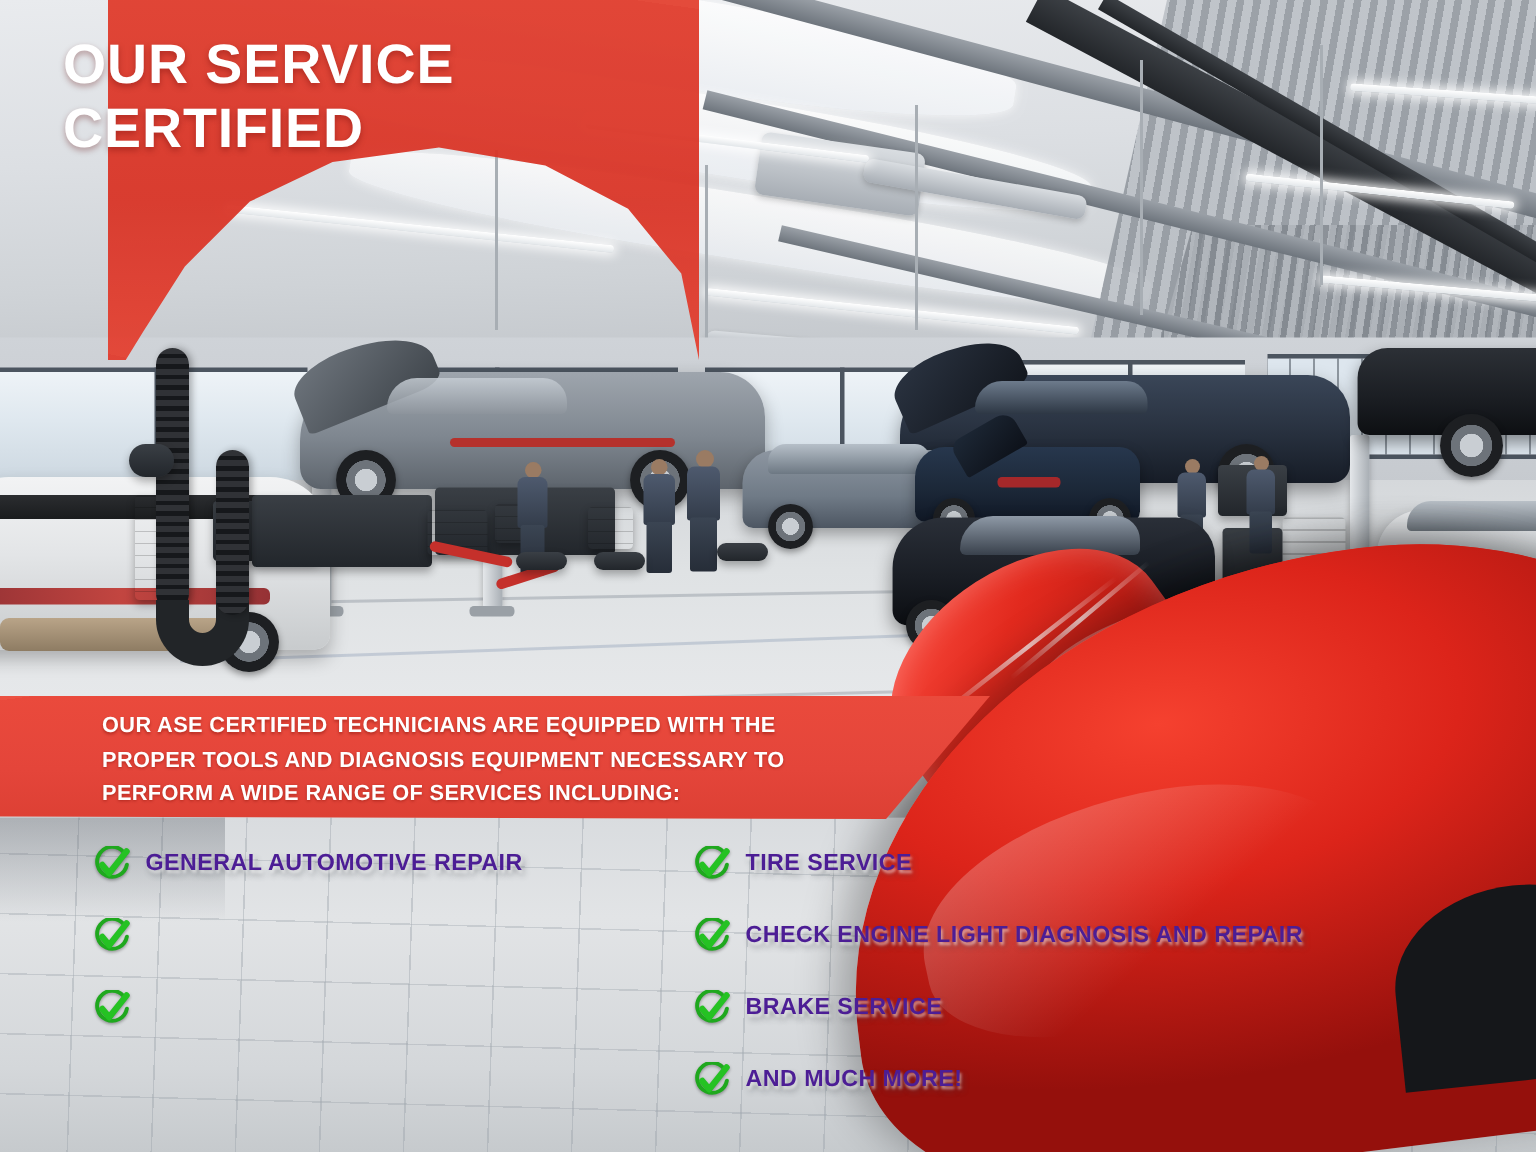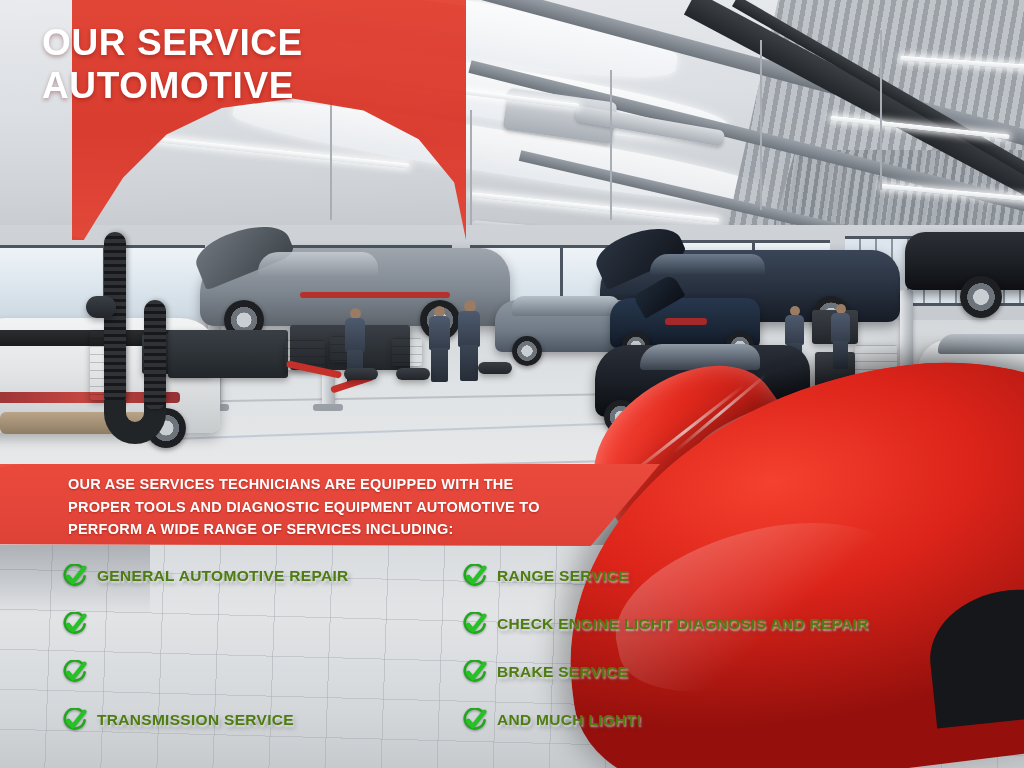--- a/index.html
+++ b/index.html
@@ -235,21 +235,21 @@
   .subtext div { white-space:nowrap; }
 
   
   .list { position:absolute; left:0; top:552px; width:1024px; height:200px; }
   .col { position:absolute; top:0; }
   .colL { left:62px; width:420px; }
   .colR { left:462px; width:520px; }
   .item { display:flex; align-items:center; height:48px; }
   .check { width:25px; height:25px; flex:0 0 25px; margin-right:10px; position:relative; }
   .check svg { display:block; filter:drop-shadow(0 1px 1px rgba(0,0,0,.35)); }
-  .itemlabel { font-size:15.5px; font-weight:bold; color:#4d7c0f; letter-spacing:.3px;
+  .itemlabel { font-size:15.5px; font-weight:bold; color:#4c1d95; letter-spacing:.3px;
       text-shadow:1px 2px 2px rgba(255,255,255,.55), 2px 3px 4px rgba(60,65,70,.45);
       white-space:nowrap; }
 </style>
 </head>
 <body>
 
 <div class="poster">
 
   <div class="photo">
 
@@ -409,29 +409,29 @@
   <div style="position:absolute;left:612px;top:530px;width:300px;height:150px;
        background:linear-gradient(150deg,rgba(255,255,255,.30),rgba(255,255,255,0) 60%);
        border-radius:60% 50% 30% 40%;transform:rotate(-12deg);"></div>
   <div class="redwheelwell"></div>
 
   <div class="banner">
     <div class="bannerStreak"></div>
   </div>
   <div class="bannerTitle">
     <div>OUR SERVICE</div>
-    <div>AUTOMOTIVE</div>
+    <div>CERTIFIED</div>
   </div>
 
   <div class="subband">
     <div class="subbandStreak"></div>
   </div>
   <div class="subtext">
-    <div>OUR ASE SERVICES TECHNICIANS ARE EQUIPPED WITH THE</div>
-    <div>PROPER TOOLS AND DIAGNOSTIC EQUIPMENT AUTOMOTIVE TO</div>
+    <div>OUR ASE CERTIFIED TECHNICIANS ARE EQUIPPED WITH THE</div>
+    <div>PROPER TOOLS AND DIAGNOSIS EQUIPMENT NECESSARY TO</div>
     <div>PERFORM A WIDE RANGE OF SERVICES INCLUDING:</div>
   </div>
 
   <div class="list">
 
     <div class="col colL">
       <div class="item">
         <span class="check">
           <svg width="25" height="25" viewBox="0 0 25 25">
             <path d="M20.5 4.2 A10 10 0 1 0 22.6 12.4" fill="none" stroke="#1FA81E" stroke-width="2.6" stroke-linecap="round"></path>
@@ -449,40 +449,31 @@
         </span>
       </div>
       <div class="item">
         <span class="check">
           <svg width="25" height="25" viewBox="0 0 25 25">
             <path d="M20.5 4.2 A10 10 0 1 0 22.6 12.4" fill="none" stroke="#1FA81E" stroke-width="2.6" stroke-linecap="round"></path>
             <path d="M6.2 12.6 L10.8 18.2 L22.4 3.6" fill="none" stroke="#25C223" stroke-width="4.2" stroke-linecap="round" stroke-linejoin="round"></path>
           </svg>
         </span>
       </div>
-      <div class="item">
-        <span class="check">
-          <svg width="25" height="25" viewBox="0 0 25 25">
-            <path d="M20.5 4.2 A10 10 0 1 0 22.6 12.4" fill="none" stroke="#1FA81E" stroke-width="2.6" stroke-linecap="round"></path>
-            <path d="M6.2 12.6 L10.8 18.2 L22.4 3.6" fill="none" stroke="#25C223" stroke-width="4.2" stroke-linecap="round" stroke-linejoin="round"></path>
-          </svg>
-        </span>
-        <span class="itemlabel">TRANSMISSION SERVICE</span>
-      </div>
     </div>
 
     <div class="col colR">
       <div class="item">
         <span class="check">
           <svg width="25" height="25" viewBox="0 0 25 25">
             <path d="M20.5 4.2 A10 10 0 1 0 22.6 12.4" fill="none" stroke="#1FA81E" stroke-width="2.6" stroke-linecap="round"></path>
             <path d="M6.2 12.6 L10.8 18.2 L22.4 3.6" fill="none" stroke="#25C223" stroke-width="4.2" stroke-linecap="round" stroke-linejoin="round"></path>
           </svg>
         </span>
-        <span class="itemlabel">RANGE SERVICE</span>
+        <span class="itemlabel">TIRE SERVICE</span>
       </div>
       <div class="item">
         <span class="check">
           <svg width="25" height="25" viewBox="0 0 25 25">
             <path d="M20.5 4.2 A10 10 0 1 0 22.6 12.4" fill="none" stroke="#1FA81E" stroke-width="2.6" stroke-linecap="round"></path>
             <path d="M6.2 12.6 L10.8 18.2 L22.4 3.6" fill="none" stroke="#25C223" stroke-width="4.2" stroke-linecap="round" stroke-linejoin="round"></path>
           </svg>
         </span>
         <span class="itemlabel">CHECK ENGINE LIGHT DIAGNOSIS AND REPAIR</span>
       </div>
@@ -495,18 +486,18 @@
         </span>
         <span class="itemlabel">BRAKE SERVICE</span>
       </div>
       <div class="item">
         <span class="check">
           <svg width="25" height="25" viewBox="0 0 25 25">
             <path d="M20.5 4.2 A10 10 0 1 0 22.6 12.4" fill="none" stroke="#1FA81E" stroke-width="2.6" stroke-linecap="round"></path>
             <path d="M6.2 12.6 L10.8 18.2 L22.4 3.6" fill="none" stroke="#25C223" stroke-width="4.2" stroke-linecap="round" stroke-linejoin="round"></path>
           </svg>
         </span>
-        <span class="itemlabel">AND MUCH LIGHT!</span>
+        <span class="itemlabel">AND MUCH MORE!</span>
       </div>
     </div>
 
   </div>
 </div>
 
 </body></html>

